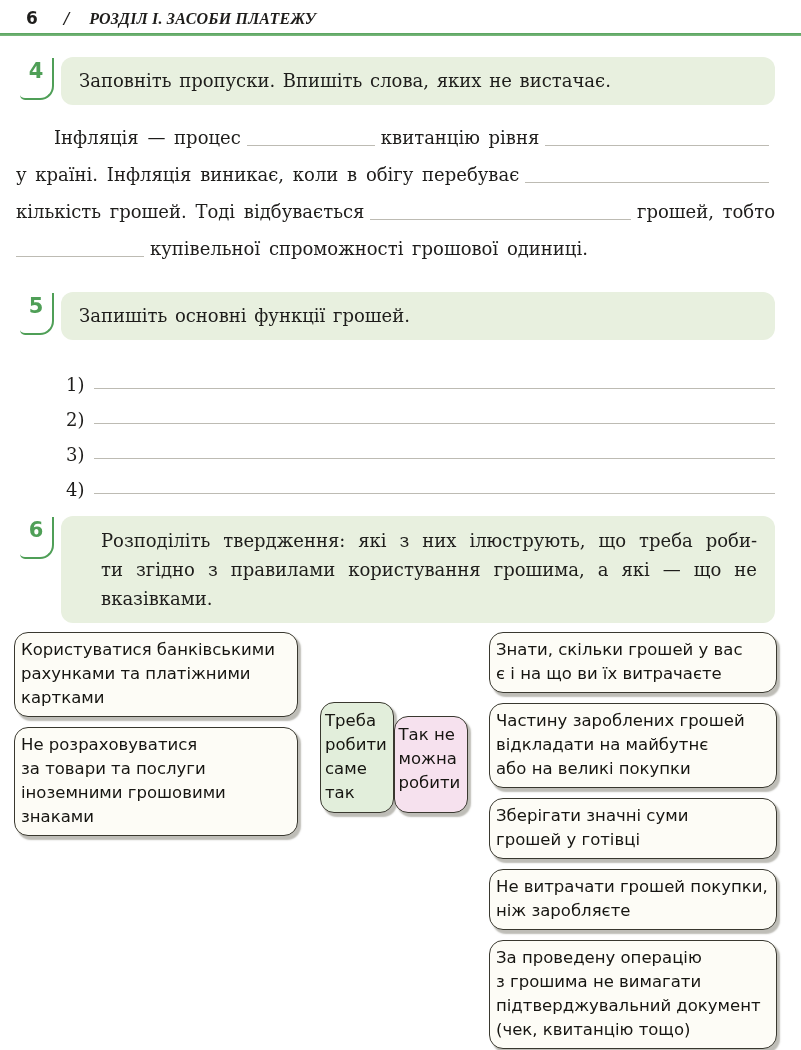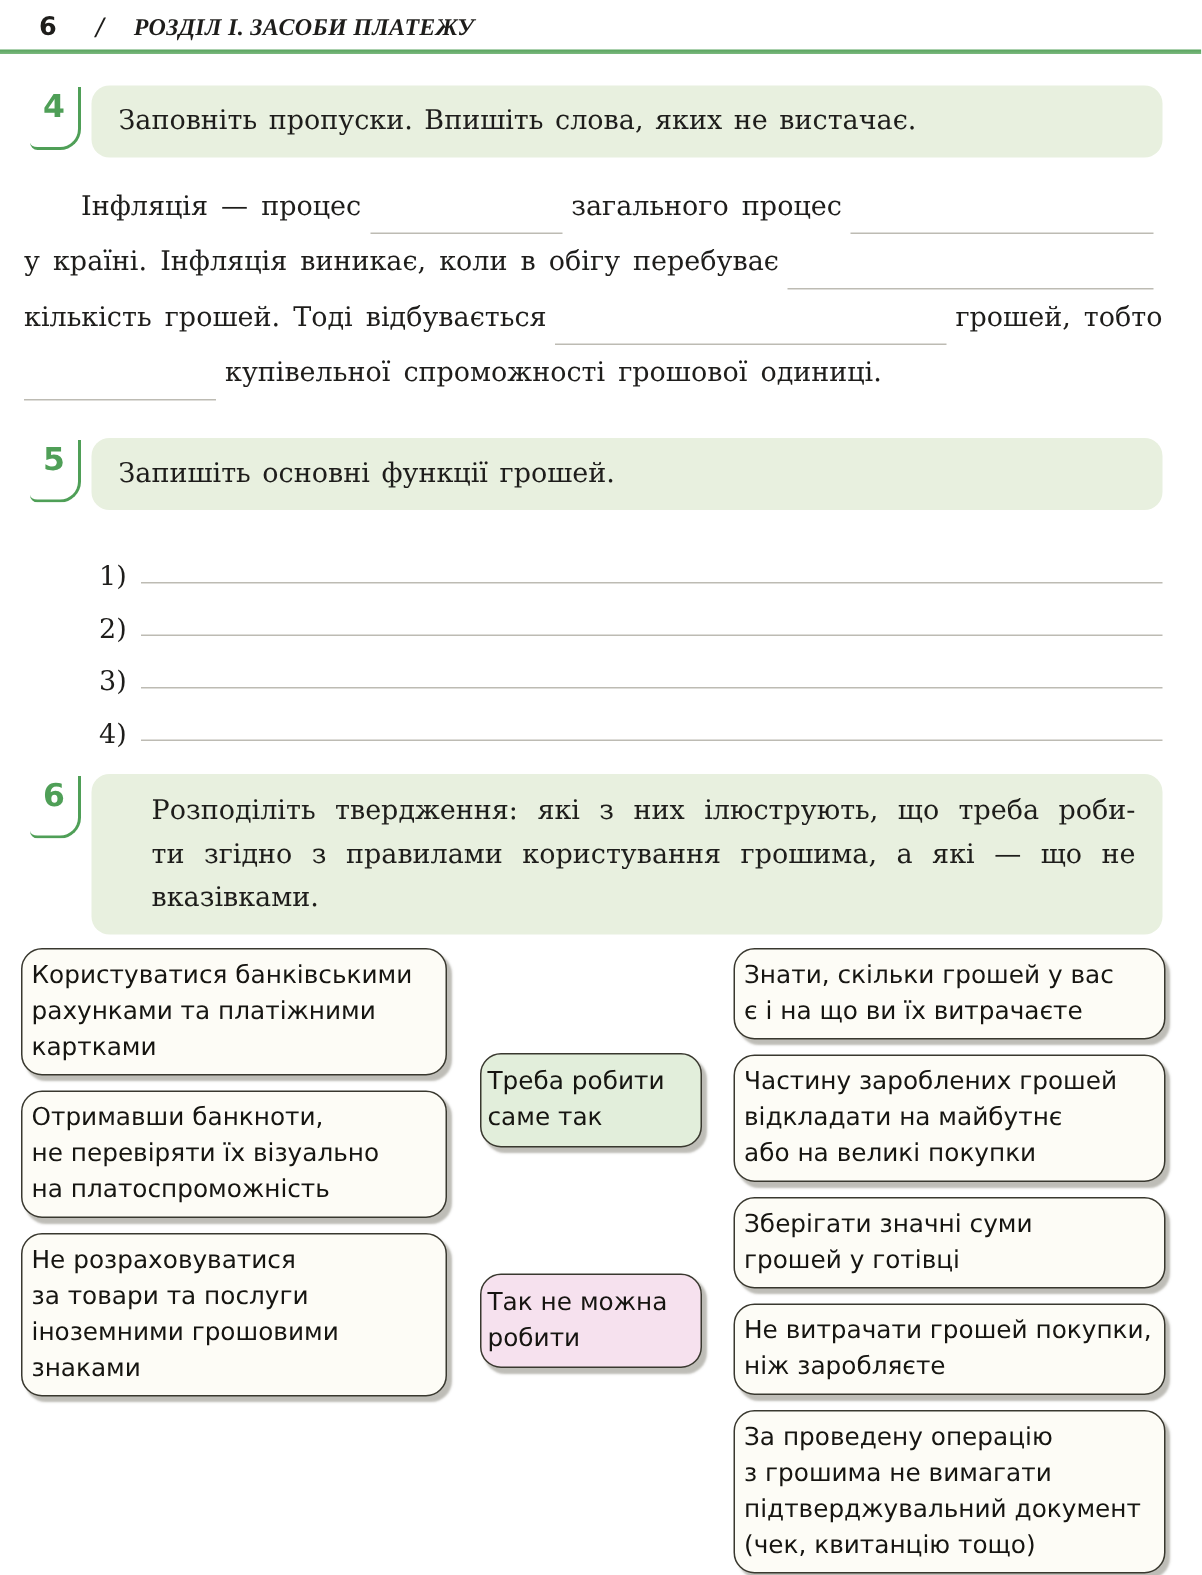--- a/index.html
+++ b/index.html
@@ -41,35 +41,35 @@
   }
   .instr{
     flex:1;margin-left:7px;background:var(--box-green);
     border-radius:12px;padding:10px 18px;
     font-size:18px;line-height:28px;word-spacing:2px;
   }
   .jline{text-align:justify;text-align-last:justify;}
   .jline.last{text-align:left;text-align-last:left;}
   
   .para{margin:14px 0 0 2px;font-size:18px;}
-  .p-line{display:flex;align-items:flex-end;line-height:37px;}
+  .p-line{display:flex;align-items:center;line-height:37px;}
   .p-text{white-space:nowrap;word-spacing:3px;}
   .blank{display:inline-block;height:.9em;margin:0 6px;
          border-bottom:1.6px solid var(--line-gray);}
   .p-line .blank:first-child{margin-left:0;}
   .blank.fill{flex:1 1 60px;}
   
   .wlist{margin:16px 0 0 0;padding-left:52px;}
   .w-row{display:flex;align-items:flex-end;height:35px;}
   .w-num{font-size:18px;margin-right:10px;line-height:1;transform:translateY(3px);}
   .w-rule{flex:1;border-bottom:1.5px solid var(--line-gray);height:1px;margin-bottom:2px;}
   
   .match{display:flex;margin-top:9px;gap:22px;align-items:flex-start;}
   .col-left{flex:0 0 284px;display:flex;flex-direction:column;gap:10px;}
-  .col-mid{flex:0 0 148px;display:flex;flex-direction:column;}
+  .col-mid{flex:0 0 148px;display:flex;flex-direction:row;}
   .col-right{flex:0 0 288px;display:flex;flex-direction:column;gap:10px;margin-left:-1px;}
   .stmt,.mid-label{
     font-family:"DejaVu Sans","Liberation Sans",sans-serif;
     font-size:16.5px;line-height:24px;text-align:left;
     white-space:pre-line;color:#161511;
     background:var(--card-bg);
     border:1.6px solid var(--border-dark);border-radius:14px;
     padding:5px 6px 6px;
     box-shadow:3px 3.5px 1.5px rgba(110,108,95,.45);
   }
@@ -92,21 +92,21 @@
   <div class="task" style="margin-top:21px;">
     <div class="badge">
       <span>4</span>
     </div>
     <div class="instr">Заповніть пропуски. Впишіть слова, яких не вистачає.</div>
   </div>
   <div class="para">
       <div class="p-line" style="padding-left: 38px;">
         <span class="p-text">Інфляція — процес</span>
         <span class="blank" style="width: 128px;"></span>
-        <span class="p-text">загального процес</span>
+        <span class="p-text">квитанцію рівня</span>
         <span class="blank fill"></span>
       </div>
       <div class="p-line">
         <span class="p-text">у країні. Інфляція виникає, коли в обігу перебуває</span>
         <span class="blank fill"></span>
       </div>
       <div class="p-line">
         <span class="p-text">кількість грошей. Тоді відбувається</span>
         <span class="blank fill"></span>
         <span class="p-text">грошей, тобто</span>
@@ -151,23 +151,20 @@
         <div class="jline">ти згідно з правилами користування грошима, а які — що не</div>
         <div class="jline last">вказівками.</div>
       </div>
   </div>
 
   <div class="match">
     <div class="col-left">
         <div class="stmt">Користуватися банківськими
 рахунками та платіжними
 картками</div>
-        <div class="stmt">Отримавши банкноти,
-не перевіряти їх візуально
-на платоспроможність</div>
         <div class="stmt">Не розраховуватися
 за товари та послуги
 іноземними грошовими
 знаками</div>
       </div>
     <div class="col-mid">
       <div class="mid-label green">Треба робити
 саме так</div>
       <div class="mid-label pink">Так не можна
 робити</div>

